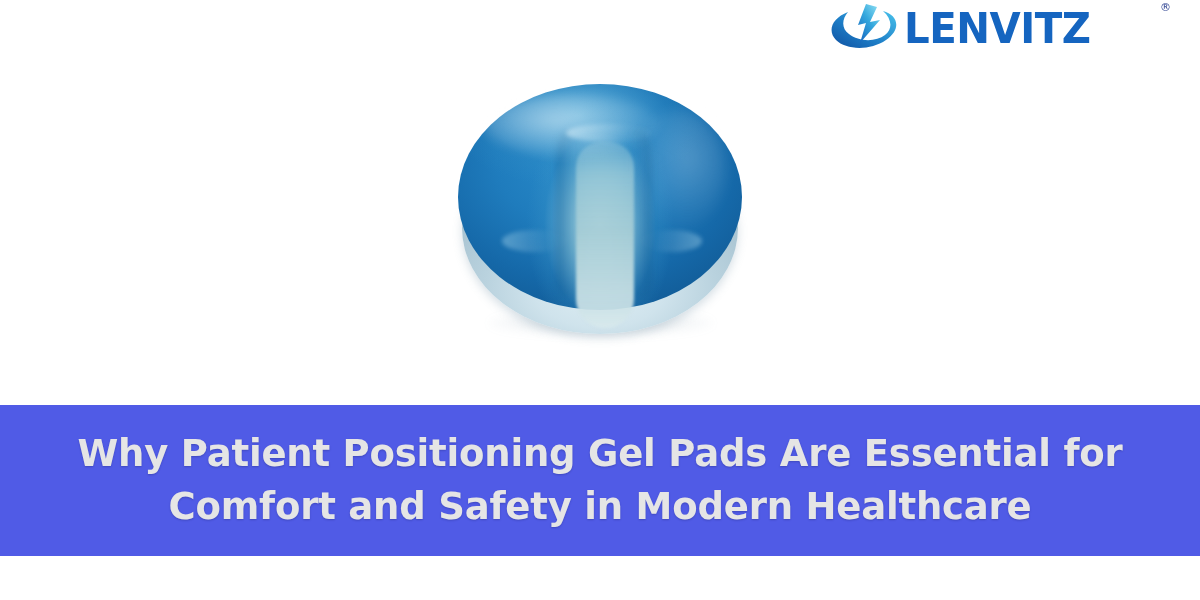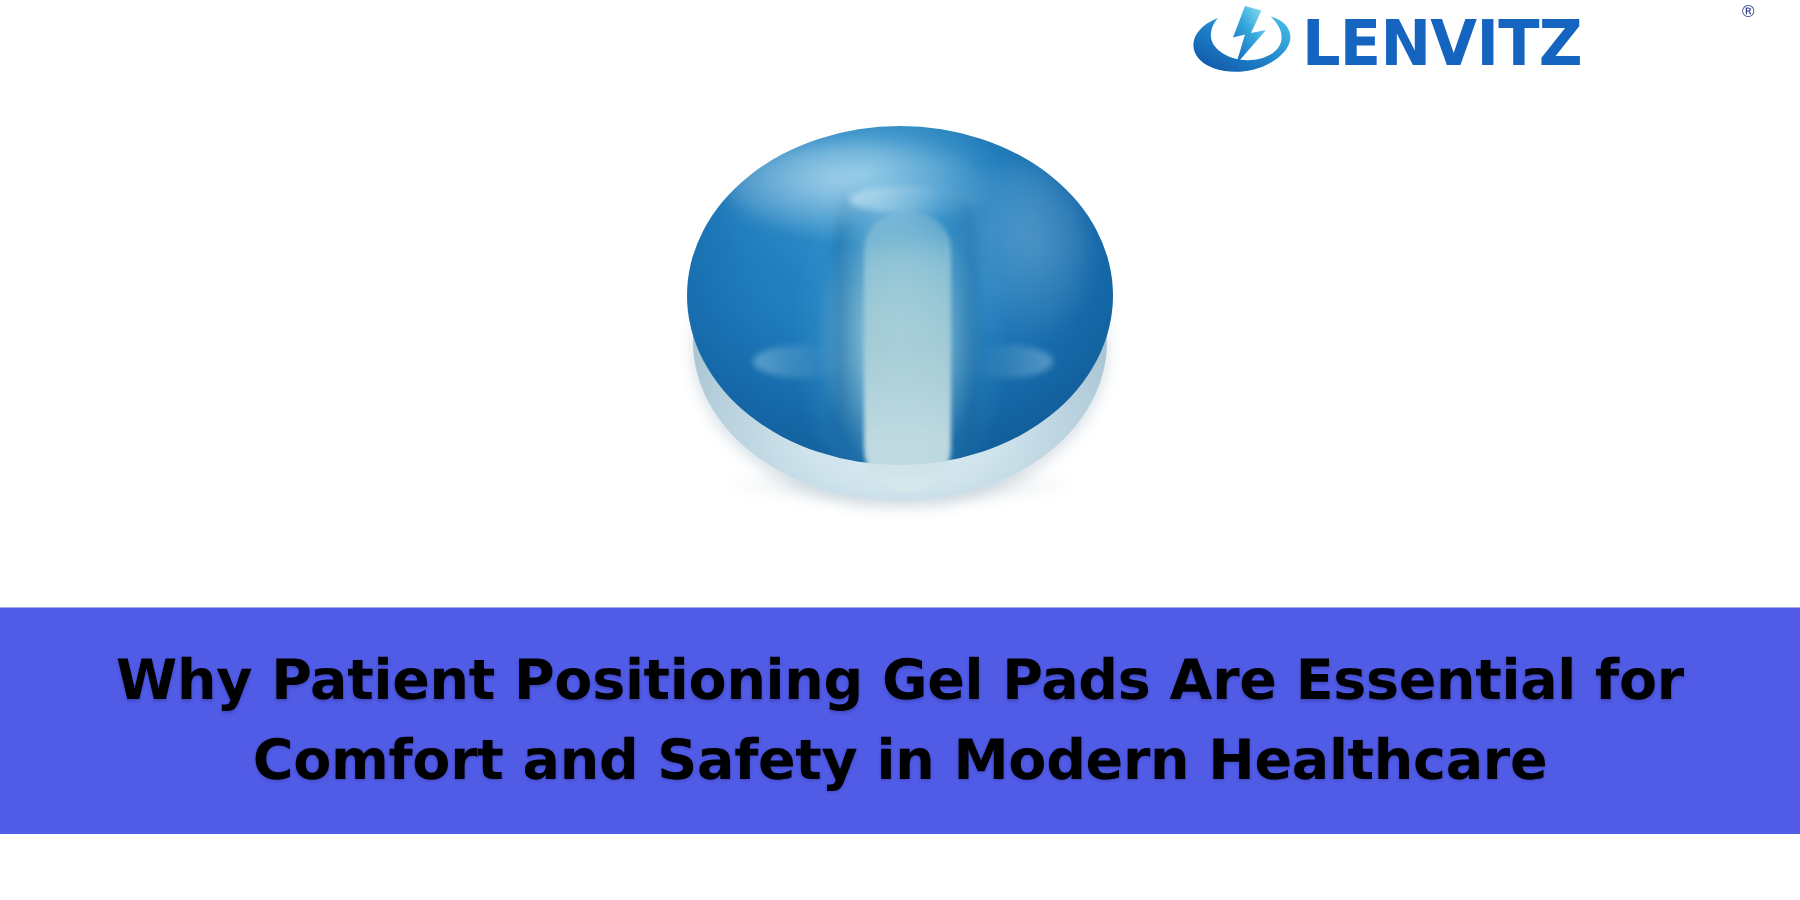--- a/index.html
+++ b/index.html
@@ -18,21 +18,21 @@
     width: 1200px;
     height: 600px;
     background: #ffffff;
     overflow: hidden;
   }
 
   
   .brand-logo {
     position: absolute;
     top: 0px;
-    left: 792px;
+    left: 828px;
     width: 340px;
     height: 56px;
     display: flex;
     align-items: center;
     gap: 4px;
   }
   .brand-mark {
     position: relative;
     width: 78px;
     height: 52px;
@@ -215,21 +215,21 @@
     left: 0px;
     top: 405px;
     width: 1200px;
     height: 151px;
     background: #505BE6;
     display: flex;
     align-items: center;
     justify-content: center;
   }
   .title-text {
-    color: #000000;
+    color: #e5e5e5;
     font-family: "DejaVu Sans", sans-serif;
     font-weight: bold;
     font-size: 37px;
     line-height: 1.42;
     text-align: center;
     letter-spacing: -0.2px;
     max-width: 1110px;
     text-shadow: 0 1px 2px rgba(20, 25, 90, 0.28);
   }
 </style>

